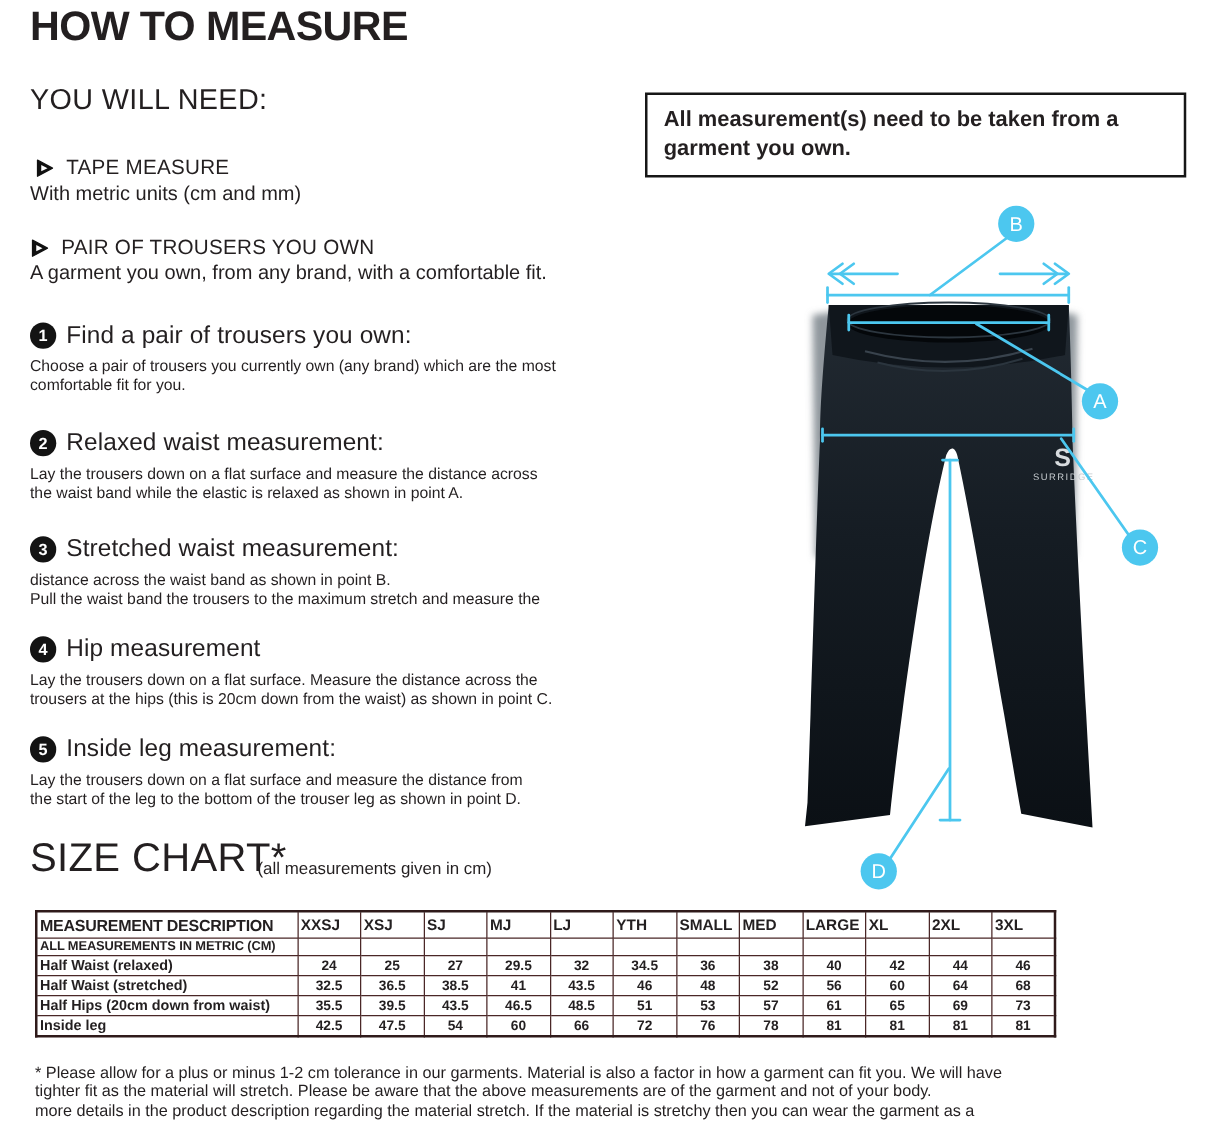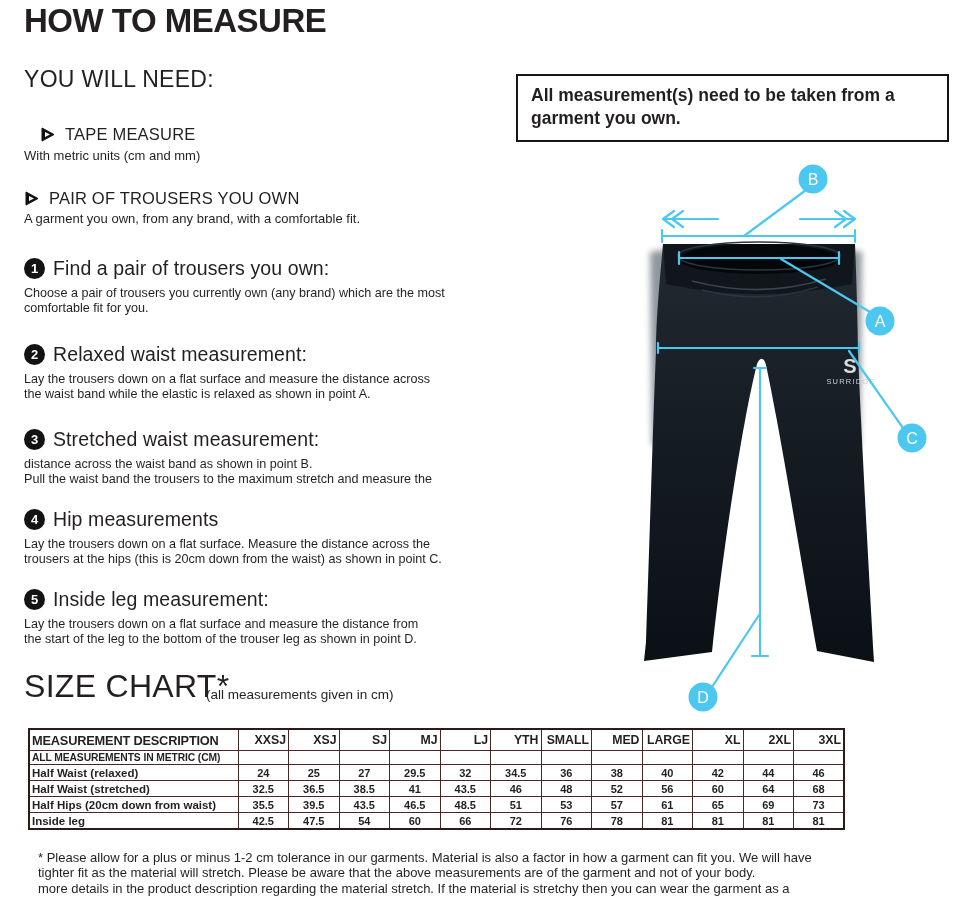--- a/index.html
+++ b/index.html
@@ -7,21 +7,21 @@
         font-family:"Liberation Sans",sans-serif;color:#231f20;}
 
   .abs{position:absolute;}
 
   .doc-title{left:24px;top:2px;font-size:33px;font-weight:700;letter-spacing:-0.5px;}
   .section-heading{left:24px;top:66px;font-size:23px;font-weight:400;letter-spacing:0.3px;}
 
   .need-item{display:flex;align-items:center;gap:9px;}
   .need-item .tri{flex:0 0 auto;display:block;}
   .need-label{font-size:16.5px;font-weight:400;letter-spacing:0.2px;}
-  .need-desc{font-size:13px;line-height:14px;}
+  .need-desc{font-size:16px;line-height:14px;}
 
   .step{width:452px;}
   .step-head{display:flex;align-items:center;gap:8px;}
   .step-num{width:21px;height:21px;border-radius:50%;background:#131313;color:#fff;
             display:flex;align-items:center;justify-content:center;
             font-size:13px;font-weight:700;}
   .step-title{font-size:19.5px;font-weight:400;letter-spacing:0.1px;}
   .step-body{margin-top:6px;font-size:12.6px;line-height:15px;}
   .step-body div{white-space:nowrap;}
 
@@ -30,40 +30,40 @@
   .notice-box div{white-space:nowrap;}
 
   .size-chart-title{left:24px;top:668px;font-size:32px;font-weight:400;letter-spacing:0.3px;}
   .size-chart-note{left:206px;top:687px;font-size:13.5px;}
 
   table.size-chart{left:28px;top:728px;border-collapse:collapse;table-layout:fixed;
                    width:815px;border:2.5px solid #2f1a1a;}
   table.size-chart th,table.size-chart td{border:1.6px solid #4a2727;padding:0 2px;
                    font-weight:700;overflow:hidden;}
   th.desc-h{font-size:12.8px;text-align:left;padding-left:4px;height:20px;letter-spacing:-0.2px;}
-  th.size-h{font-size:12.3px;text-align:right;height:20px;}
+  th.size-h{font-size:12.3px;text-align:left;height:20px;}
   td.sub{font-size:10.3px;text-align:left;padding-left:3px;height:13px;letter-spacing:-0.1px;}
   td.lbl{font-size:11.5px;text-align:left;padding-left:3px;height:15px;}
   td.val{font-size:11px;text-align:center;height:15px;}
 
   .footer-note{left:28px;top:850px;font-size:13px;line-height:15.3px;}
-  .footer-note div{white-space:nowrap;margin-left:10px;}
+  .footer-note div{white-space:nowrap;}
 
   svg text{font-family:"Liberation Sans",sans-serif;}
 </style>
 </head>
 <body>
 
 <div class="page">
 
   <div class="abs doc-title">HOW TO MEASURE</div>
 
   <div class="abs section-heading">YOU WILL NEED:</div>
 
-  <div class="abs need-item" style="left:40px;top:125px;">
+  <div class="abs need-item" style="left:28px;top:125px;">
     <svg class="tri" width="16" height="17" viewBox="0 0 16 17">
       <polygon points="2,2 14,8.5 2,15" fill="#111" stroke="#111" stroke-width="1" stroke-linejoin="round"></polygon>
       <polygon points="5,6 10,8.5 5,11" fill="#fff"></polygon>
     </svg>
     <span class="need-label">TAPE MEASURE</span>
   </div>
   <div class="abs need-desc" style="left:24px;top:149px;">With metric units (cm and mm)</div>
 
   <div class="abs need-item" style="left:24px;top:189px;">
     <svg class="tri" width="16" height="17" viewBox="0 0 16 17">
@@ -108,21 +108,21 @@
     </div>
     <div class="step-body">
       <div>distance across the waist band as shown in point B.</div>
         <div>Pull the waist band the trousers to the maximum stretch and measure the</div>
     </div>
   </div>
 
   <div class="abs step" style="left:24px;top:508px;">
     <div class="step-head">
       <span class="step-num">4</span>
-      <span class="step-title">Hip measurements</span>
+      <span class="step-title">Hip measurement</span>
     </div>
     <div class="step-body">
       <div>Lay the trousers down on a flat surface. Measure the distance across the</div>
         <div>trousers at the hips (this is 20cm down from the waist) as shown in point C.</div>
     </div>
   </div>
 
   <div class="abs step" style="left:24px;top:588px;">
     <div class="step-head">
       <span class="step-num">5</span>

